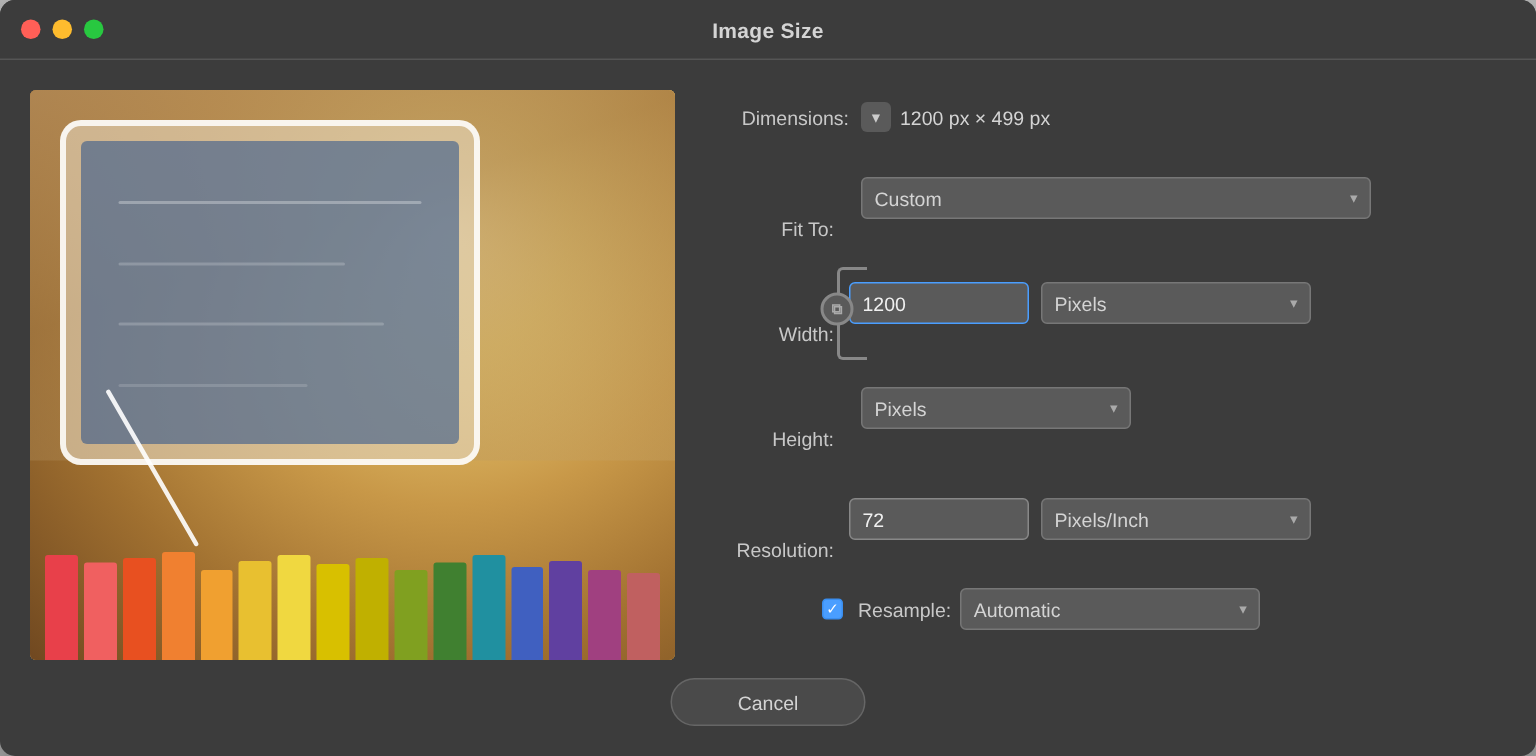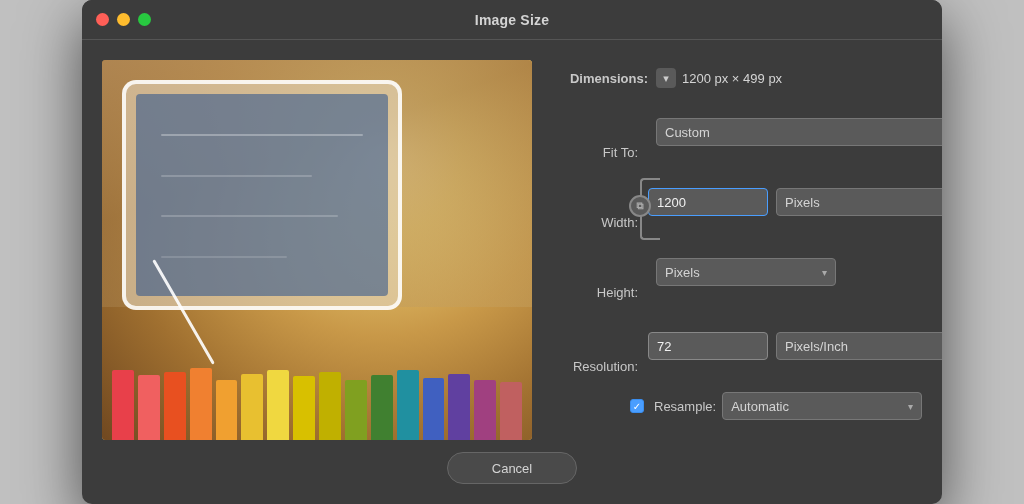--- a/index.html
+++ b/index.html
@@ -7,21 +7,21 @@
     body {
       background: #c0c0c0;
       display: flex;
       align-items: center;
       justify-content: center;
       height: 100vh;
       font-family: -apple-system, BlinkMacSystemFont, "Helvetica Neue", Arial, sans-serif;
     }
 
     .dialog {
-      width: 860px;
+      width: 1024px;
       height: 504px;
       background: #3c3c3c;
       border-radius: 10px;
       box-shadow: 0 20px 60px rgba(0,0,0,0.6);
       display: flex;
       flex-direction: column;
       overflow: hidden;
     }
 
     
@@ -167,21 +167,20 @@
       display: flex;
       align-items: center;
       margin-bottom: 16px;
     }
 
     .dim-label {
       color: #c8c8c8;
       font-size: 13px;
       min-width: 96px;
       text-align: right;
-      font-weight: bold;
     }
 
     .dim-chevron {
       width: 20px;
       height: 20px;
       background: #5a5a5a;
       border-radius: 4px;
       display: flex;
       align-items: center;
       justify-content: center;

